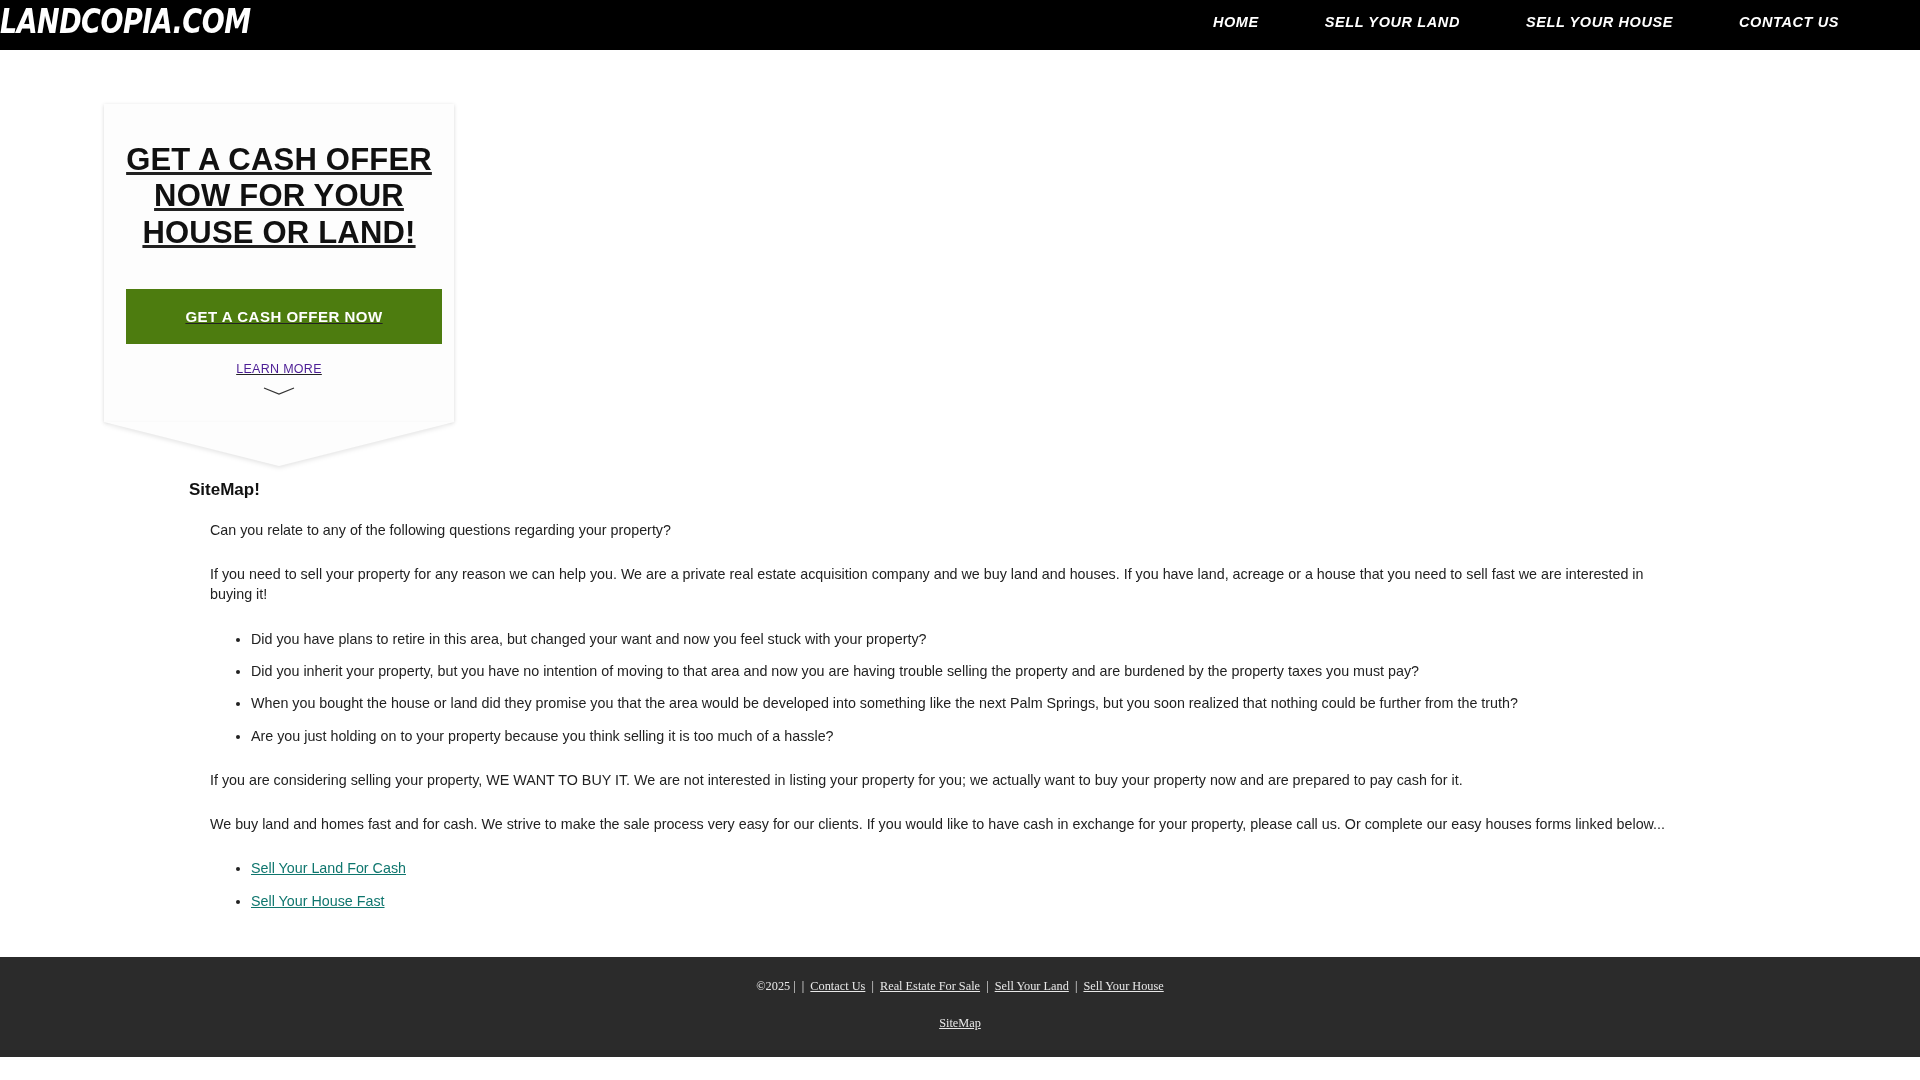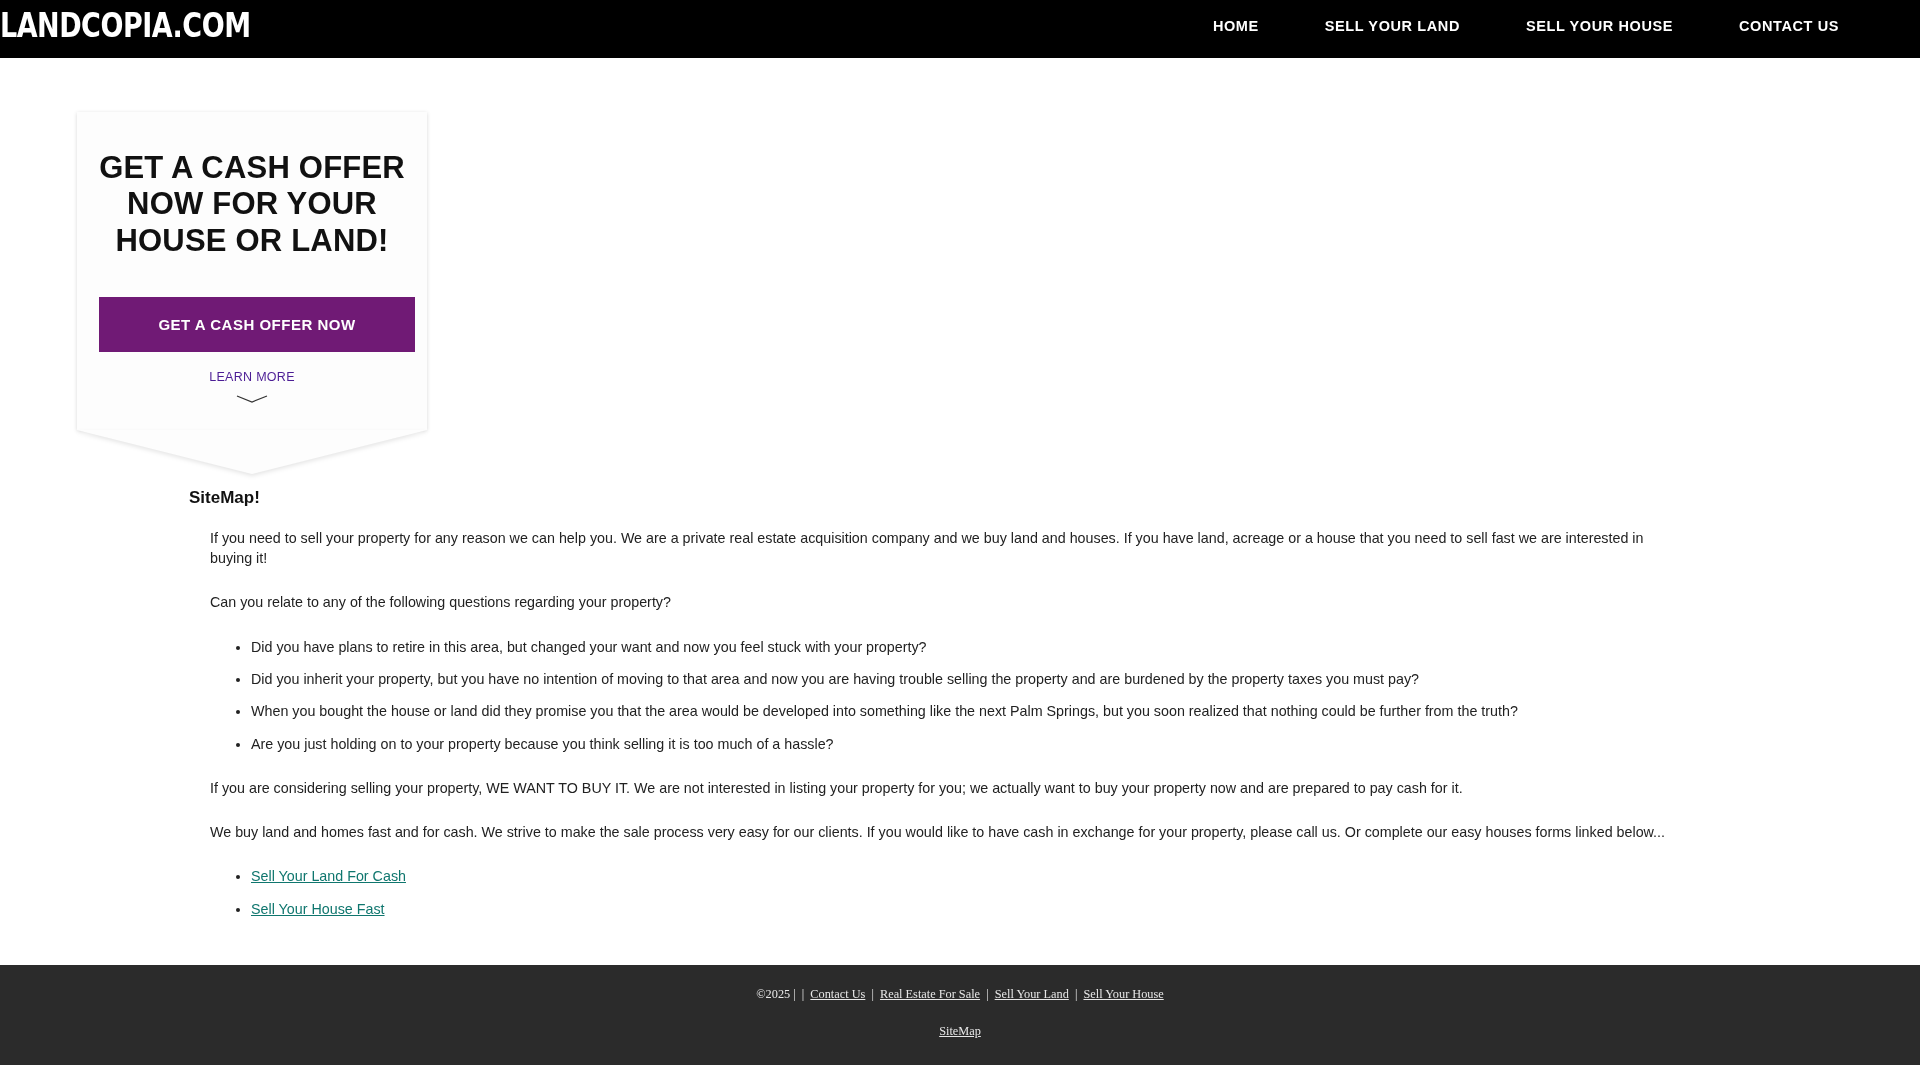--- a/index.html
+++ b/index.html
@@ -8,26 +8,27 @@
     padding: 0;
     width: 1920px;
     background: #ffffff;
     font-family: "Liberation Sans", sans-serif;
   }
   body { color: #222; }
 
   
   .site-header {
     background: #000000;
-    height: 58px;
+    height: 50px;
     display: flex;
     align-items: center;
     justify-content: space-between;
     padding: 0 0 7px 0;
     position: relative;
+    font-style: italic;
   }
   .logo {
     color: #ffffff;
     font-family: "DejaVu Sans", sans-serif;
     font-weight: bold;
     font-size: 27px;
     letter-spacing: -0.5px;
     padding-left: 0px;
     line-height: 58px;
     transform: scaleY(1.25);
@@ -47,21 +48,22 @@
     letter-spacing: 0.6px;
     text-decoration: none;
     padding: 0 33px;
     line-height: 58px;
     white-space: nowrap;
   }
 
   
   .hero-wrap {
     padding-top: 54px;
-    padding-left: 77px;
+    padding-left: 104px;
+    text-decoration: underline;
   }
   .hero-card {
     width: 350px;
     background: #fdfdfd;
     box-shadow: 0 1px 4px rgba(0,0,0,0.16);
     padding: 38px 22px 26px 22px;
     text-align: center;
     position: relative;
   }
   .hero-card:after {
@@ -81,21 +83,21 @@
     line-height: 1.17;
     font-weight: bold;
     color: #111;
     margin: 0 0 38px 0;
     letter-spacing: 0.2px;
   }
   .cta-button {
     display: block;
     width: 316px;
     margin: 12px auto;
-    background: #701a75;
+    background: #4d7c0f;
     color: #ffffff;
     border: none;
     font-family: "Liberation Sans", sans-serif;
     font-size: 15px;
     font-weight: bold;
     letter-spacing: 0.5px;
     padding: 19px 0;
     cursor: pointer;
   }
   .learn-more {
@@ -196,23 +198,23 @@
     <a class="learn-more" href="#">LEARN MORE</a>
     <svg class="chevron" viewBox="0 0 34 10">
       <path d="M2 2 L17 8 L32 2" fill="none" stroke="#333" stroke-width="1.2"></path>
     </svg>
   </div>
 </section>
 
 <main class="content">
   <h2 class="welcome-heading">SiteMap!</h2>
 
+  <p class="para">Can you relate to any of the following questions regarding your property?</p>
+
   <p class="para">If you need to sell your property for any reason we can help you. We are a private real estate acquisition company and we buy land and houses. If you have land, acreage or a house that you need to sell fast we are interested in buying it!</p>
-
-  <p class="para">Can you relate to any of the following questions regarding your property?</p>
 
   <ul class="q-list">
     <li>Did you have plans to retire in this area, but changed your want and now you feel stuck with your property?</li>
     <li>Did you inherit your property, but you have no intention of moving to that area and now you are having trouble selling the property and are burdened by the property taxes you must pay?</li>
     <li>When you bought the house or land did they promise you that the area would be developed into something like the next Palm Springs, but you soon realized that nothing could be further from the truth?</li>
     <li>Are you just holding on to your property because you think selling it is too much of a hassle?</li>
   </ul>
 
   <p class="para">If you are considering selling your property, WE WANT TO BUY IT. We are not interested in listing your property for you; we actually want to buy your property now and are prepared to pay cash for it.</p>
 

